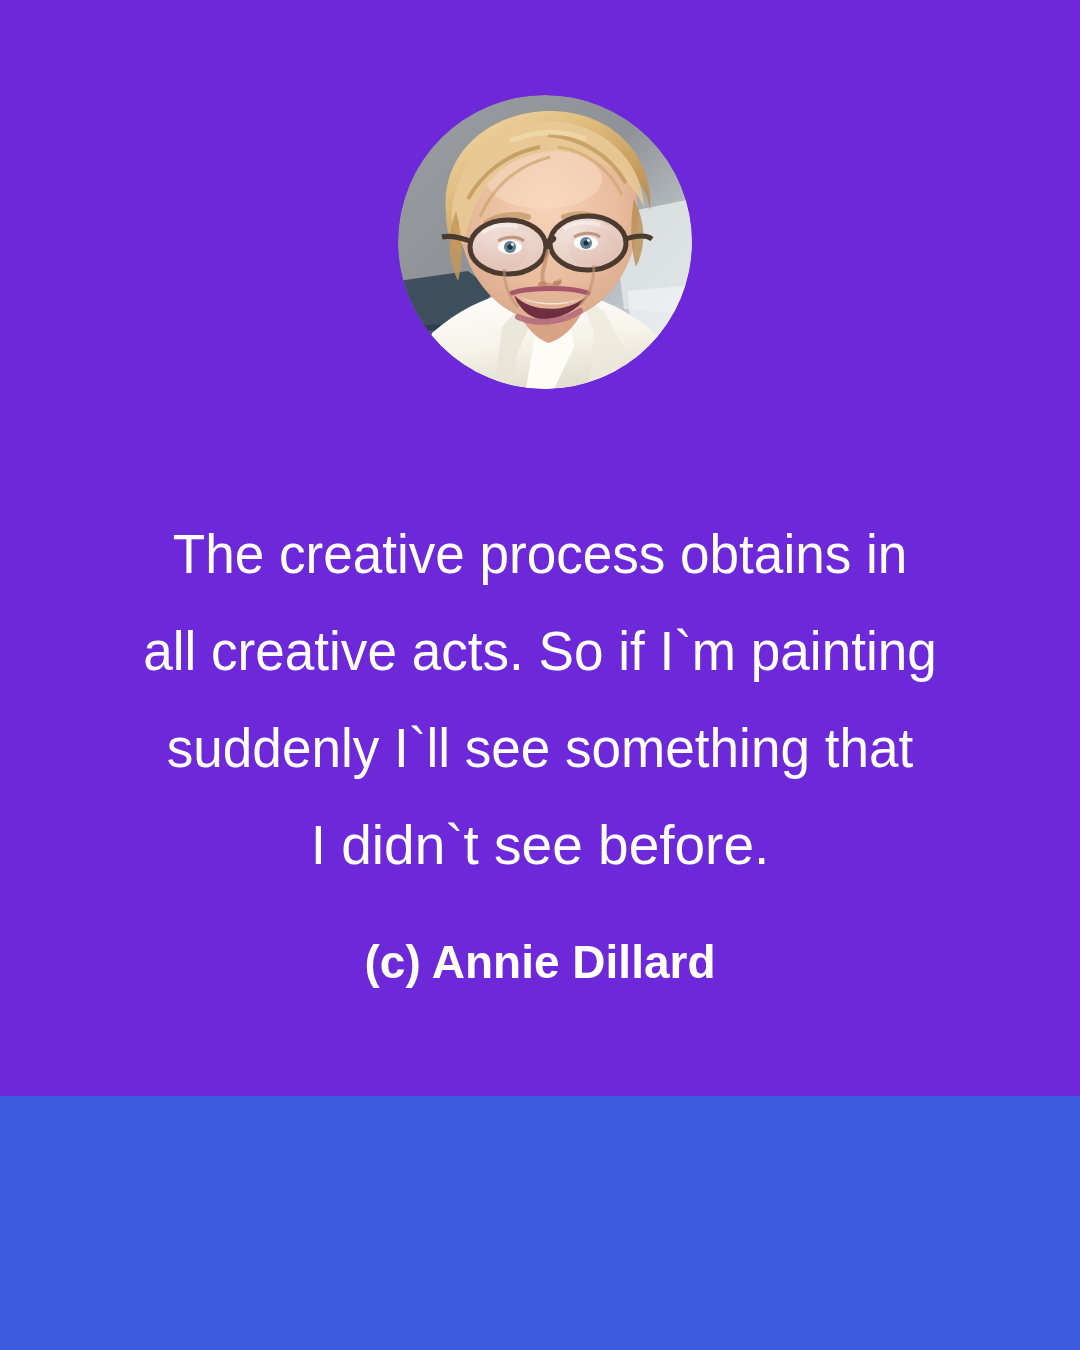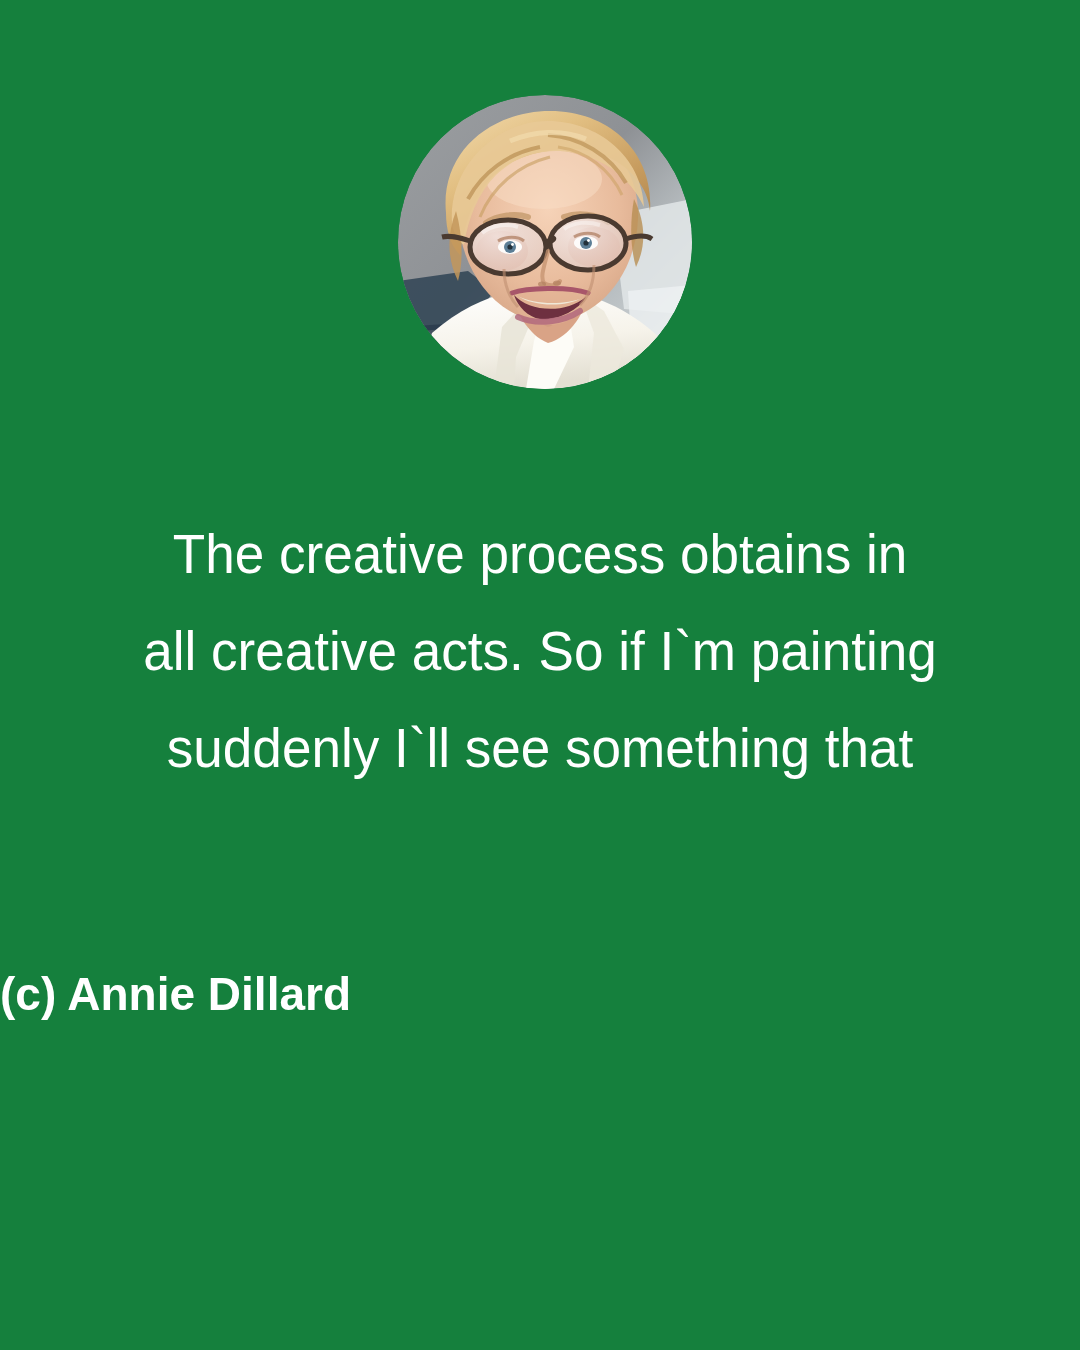--- a/index.html
+++ b/index.html
@@ -10,22 +10,22 @@
   body {
     width: 1080px;
     height: 1350px;
     background: #3d5bde;
     font-family: "Liberation Sans", sans-serif;
     overflow: hidden;
   }
   .card {
     position: relative;
     width: 1080px;
-    height: 1350px;
-    background: #15803d;
+    height: 1096px;
+    background: #6d28d9;
   }
 
   
   .portrait-wrap {
     position: absolute;
     left: 398px;
     top: 95px;
     width: 294px;
     height: 294px;
     border-radius: 50%;
@@ -53,23 +53,23 @@
   
   .qline.c1 { transform: scaleX(0.965); }
   .qline.c2 { transform: scaleX(0.965); }
   .qline.c3 { transform: scaleX(0.965); }
   .qline.c4 { transform: scaleX(1.0); }
 
   
   .attrib {
     position: absolute;
     left: 0;
-    top: 944px;
-    width: 1080px;
-    text-align: left;
+    top: 912px;
+    width: 1080px;
+    text-align: center;
   }
   .attrib-line {
     display: block;
     color: #ffffff;
     font-size: 46px;
     line-height: 100px;
     font-weight: 700;
     white-space: nowrap;
   }
 </style>
@@ -200,19 +200,20 @@
 
         <rect x="0" y="0" width="294" height="294" fill="none"></rect>
       </g>
     </svg>
   </div>
 
   <div class="quote">
     <span class="qline c1">The creative process obtains in</span>
     <span class="qline c2">all creative acts. So if I`m painting</span>
     <span class="qline c3">suddenly I`ll see something that</span>
+    <span class="qline c4">I didn`t see before.</span>
   </div>
 
   <div class="attrib">
     <span class="attrib-line">(c) Annie Dillard</span>
   </div>
 
 </div>
 
 </body></html>

